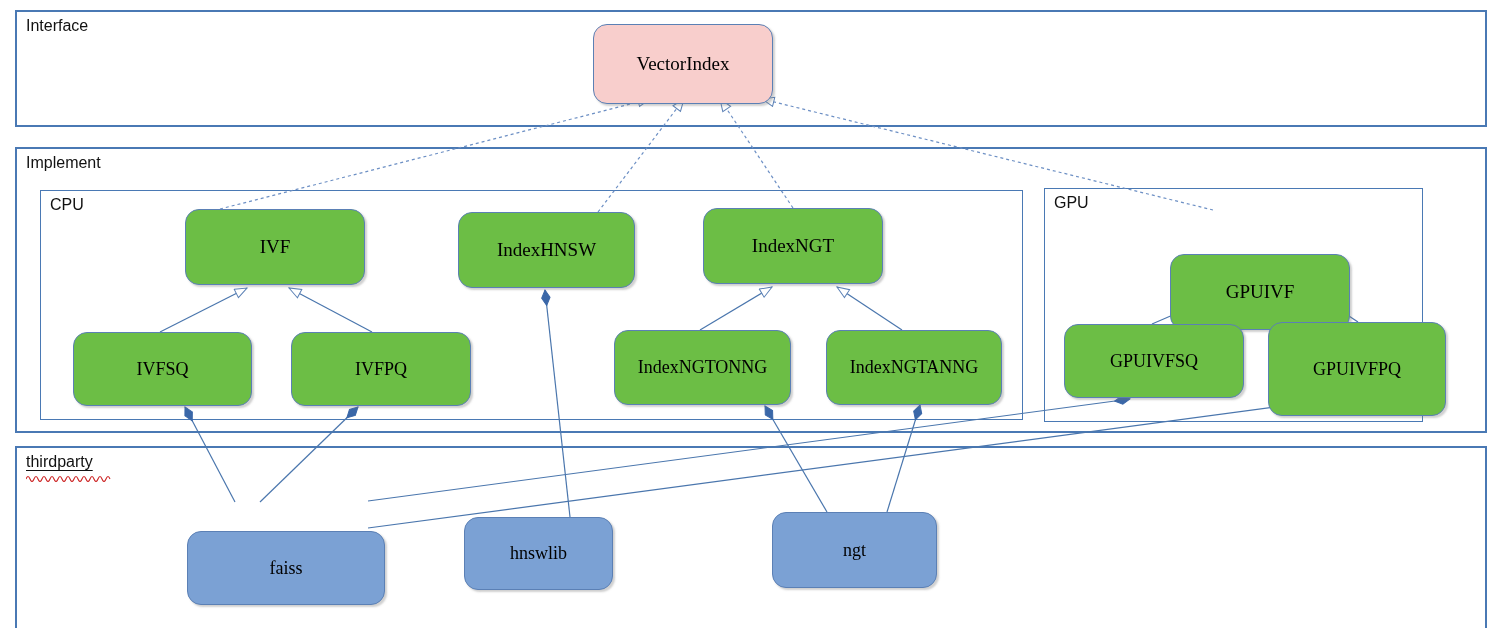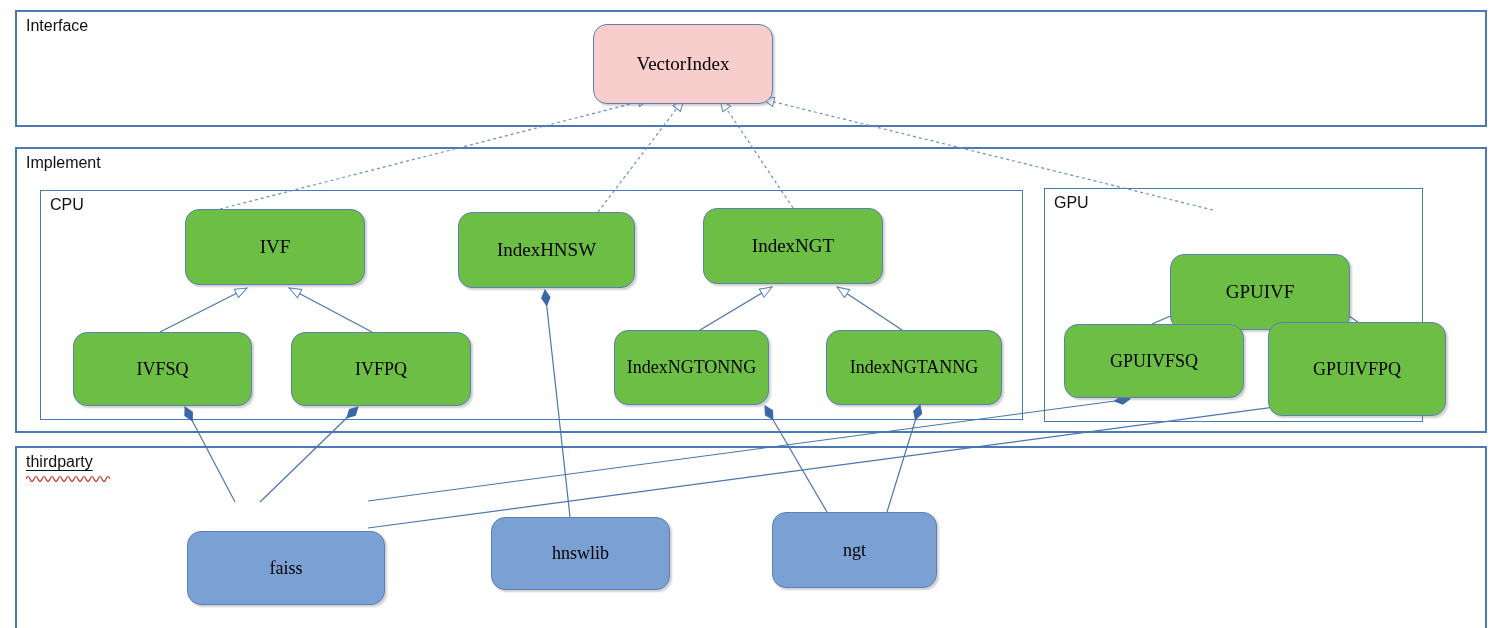--- a/index.html
+++ b/index.html
@@ -107,41 +107,41 @@
   </div>
 
   <div class="node green" style="left:73px;top:332px;width:179px;height:74px;">
     <span>IVFSQ</span>
   </div>
 
   <div class="node green" style="left:291px;top:332px;width:180px;height:74px;">
     <span>IVFPQ</span>
   </div>
 
-  <div class="node green" style="left:614px;top:330px;width:155px;height:75px;">
+  <div class="node green" style="left:614px;top:330px;width:177px;height:75px;">
     <span>IndexNGTONNG</span>
   </div>
 
   <div class="node green" style="left:826px;top:330px;width:176px;height:75px;">
     <span>IndexNGTANNG</span>
   </div>
 
   <div class="node green" style="left:1064px;top:324px;width:180px;height:74px;">
     <span>GPUIVFSQ</span>
   </div>
 
   <div class="node green" style="left:1268px;top:322px;width:178px;height:94px;">
     <span>GPUIVFPQ</span>
   </div>
 
   <div class="node blue" style="left:187px;top:531px;width:198px;height:74px;">
     <span>faiss</span>
   </div>
 
-  <div class="node blue" style="left:491px;top:517px;width:179px;height:73px;align-items:center;">
+  <div class="node blue" style="left:464px;top:517px;width:149px;height:73px;align-items:center;">
     <span>hnswlib</span>
   </div>
 
   <div class="node blue" style="left:772px;top:512px;width:165px;height:76px;">
     <span>ngt</span>
   </div>
 
 </div>
 
 </body></html>

